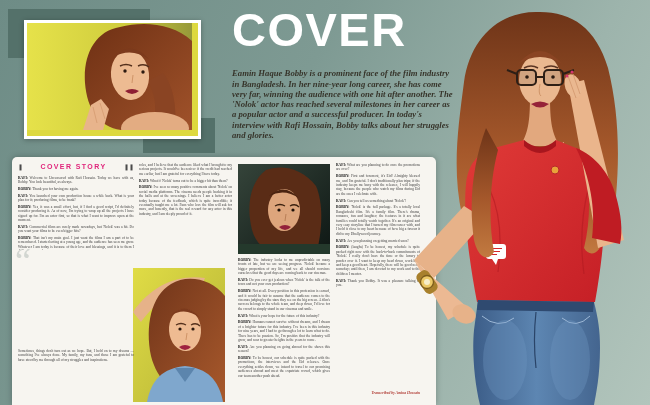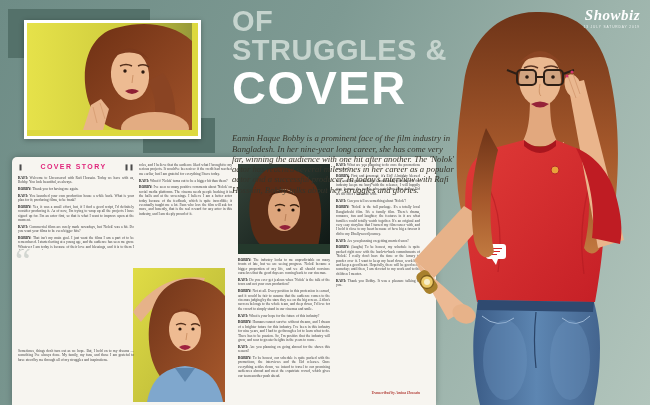--- a/index.html
+++ b/index.html
@@ -10,22 +10,22 @@
   }
   
   .masthead{position:absolute;top:8px;right:10px;text-align:right;z-index:30;}
   .masthead .logo{font-family:"Liberation Serif",serif;font-style:italic;font-weight:bold;
     color:#fff;font-size:15px;letter-spacing:.5px;line-height:1;}
   .masthead .tagline{font-size:3.2px;letter-spacing:.9px;color:rgba(255,255,255,.85);margin-top:2px;}
   
   .hero{position:absolute;left:232px;top:7px;z-index:20;width:230px;}
   .hero .t1{font-size:29px;font-weight:700;color:#c6d4ce;letter-spacing:.5px;line-height:1;transform-origin:left;}
   .hero .t2{font-size:47px;font-weight:900;color:#ffffff;letter-spacing:1.5px;line-height:.92;margin-top:1px;}
-  .hero .intro{margin-top:24px;width:224px;font-family:"Liberation Serif",serif;font-style:italic;
-    font-weight:normal;font-size:8.7px;line-height:1.18;color:#37352b;}
+  .hero .intro{margin-top:17px;width:224px;font-family:"Liberation Serif",serif;font-style:italic;
+    font-weight:bold;font-size:8.7px;line-height:1.18;color:#37352b;}
   
   .panel{position:absolute;left:12px;top:157px;width:424px;height:248px;background:#f7f5f0;
     border-radius:5px 5px 0 0;box-shadow:0 0 6px rgba(0,0,0,.25);z-index:5;}
   
   .accent-block{position:absolute;background:#54716a;z-index:6;}
   .ab1{left:8px;top:9px;width:142px;height:49px;}
   .ab2{left:143px;top:118px;width:72px;height:35px;}
   .frame{position:absolute;left:24px;top:20px;width:171px;height:113px;border:3px solid #fff;
     box-shadow:0 1px 5px rgba(0,0,0,.3);z-index:8;background:#ddd93f;}
   .frame svg{display:block;}
@@ -55,27 +55,22 @@
   .photo{position:absolute;overflow:hidden;z-index:9;}
   #photo-col3{left:238px;top:164px;width:92px;height:90px;}
   #photo-mid{left:133px;top:268px;width:92px;height:134px;}
   #hero-photo{left:390px;top:0;width:260px;height:405px;z-index:15;background:transparent;}
 </style>
 </head>
 <body>
 
 <div class="page">
 
-  <div class="masthead">
-    <div class="logo">Showbiz</div>
-    <div class="tagline">13 JULY SATURDAY 2019</div>
-  </div>
 
   <div class="hero">
-    <div class="t1">OF STRUGGLES &amp;</div>
     <div class="t2">COVER</div>
     <div class="intro">Eamin Haque Bobby is a prominent face of the film industry in Bangladesh. In her nine-year long career, she has come very far, winning the audience with one hit after another. The 'Nolok' actor has reached several milestones in her career as a popular actor and a successful producer. In today's interview with Rafi Hossain, Bobby talks about her struggles and glories.</div>
   </div>
 
   <div class="panel"></div>
 
   <div class="accent-block ab1"></div>
   <div class="accent-block ab2"></div>
   <div class="frame">
     <svg width="165" height="107" viewBox="0 0 165 107">

